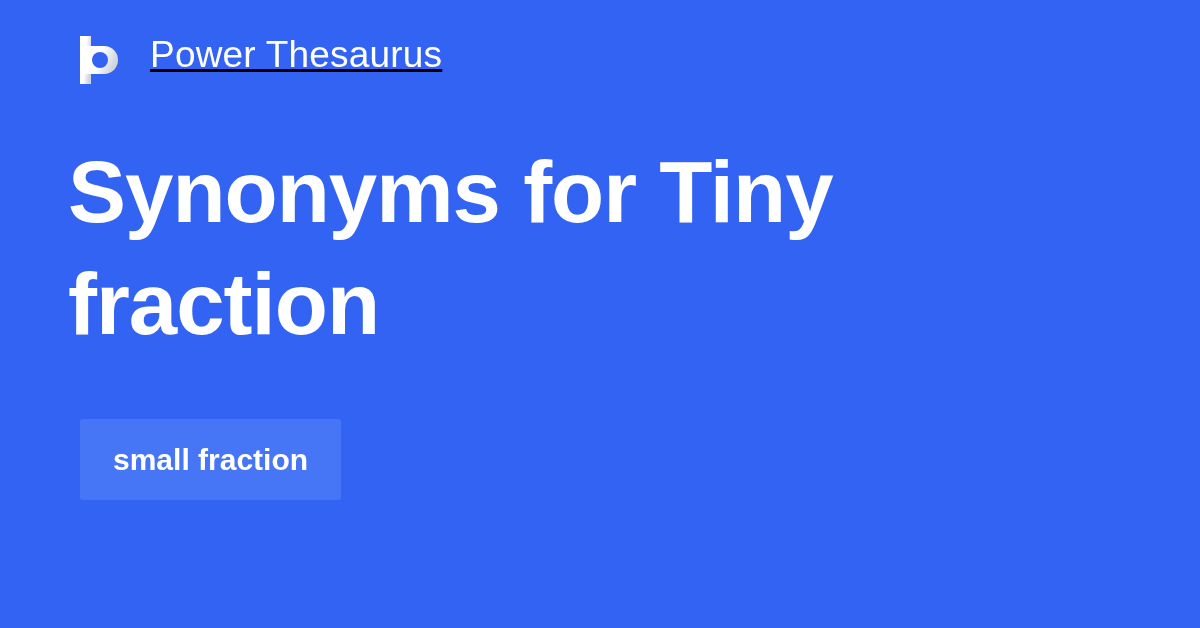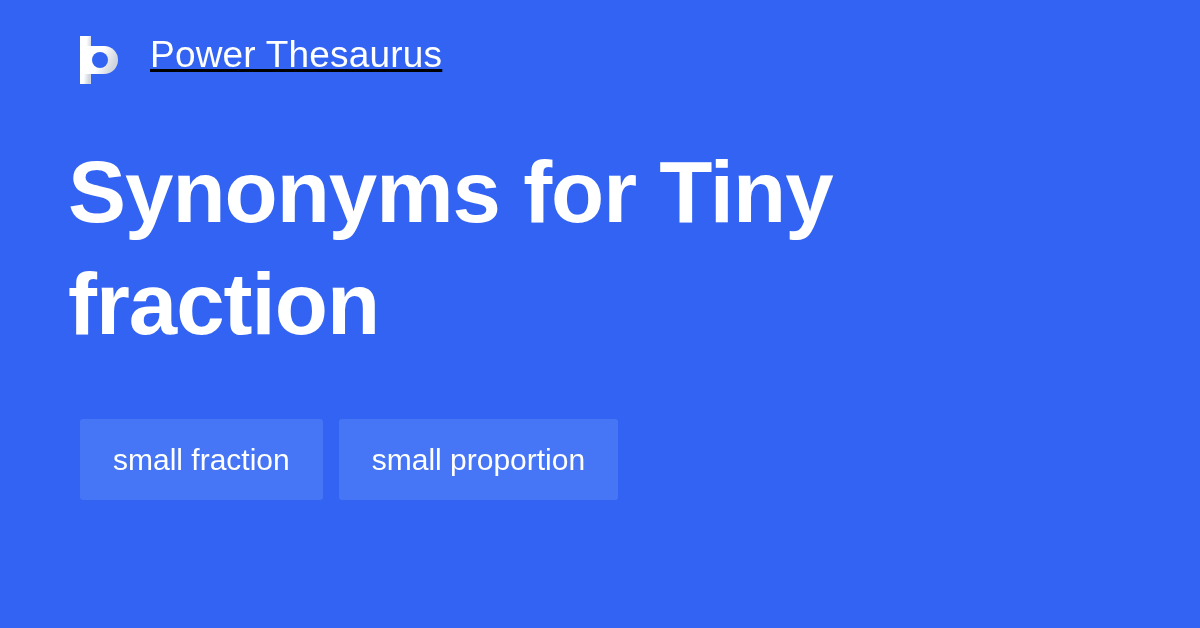--- a/index.html
+++ b/index.html
@@ -76,21 +76,21 @@
     height: 81px;
     box-sizing: border-box;
     display: flex;
     align-items: center;
     justify-content: center;
     padding: 4px 33px;
     background: #4676f6;
     border-radius: 3px;
     color: #ffffff;
     font-size: 30px;
-    font-weight: 400;
+    font-weight: 700;
     line-height: 1;
     white-space: nowrap;
     cursor: pointer;
   }
 </style>
 </head>
 <body>
 
 <div id="page">
 
@@ -109,16 +109,15 @@
       <path d="M4 10 H24 A14 14 0 0 1 24 38 H4 Z" fill="url(#logoGrad)"></path>
       <circle cx="20" cy="24" r="8" fill="#3263f3"></circle>
     </svg>
     <span class="brand-name">Power Thesaurus</span>
   </div>
 
   <h1 class="headline">Synonyms for Tiny fraction</h1>
 
   <div class="tags">
     <div class="tag">small fraction</div>
-    <div class="tag">small proportion</div>
   </div>
 
 </div>
 
 </body></html>

